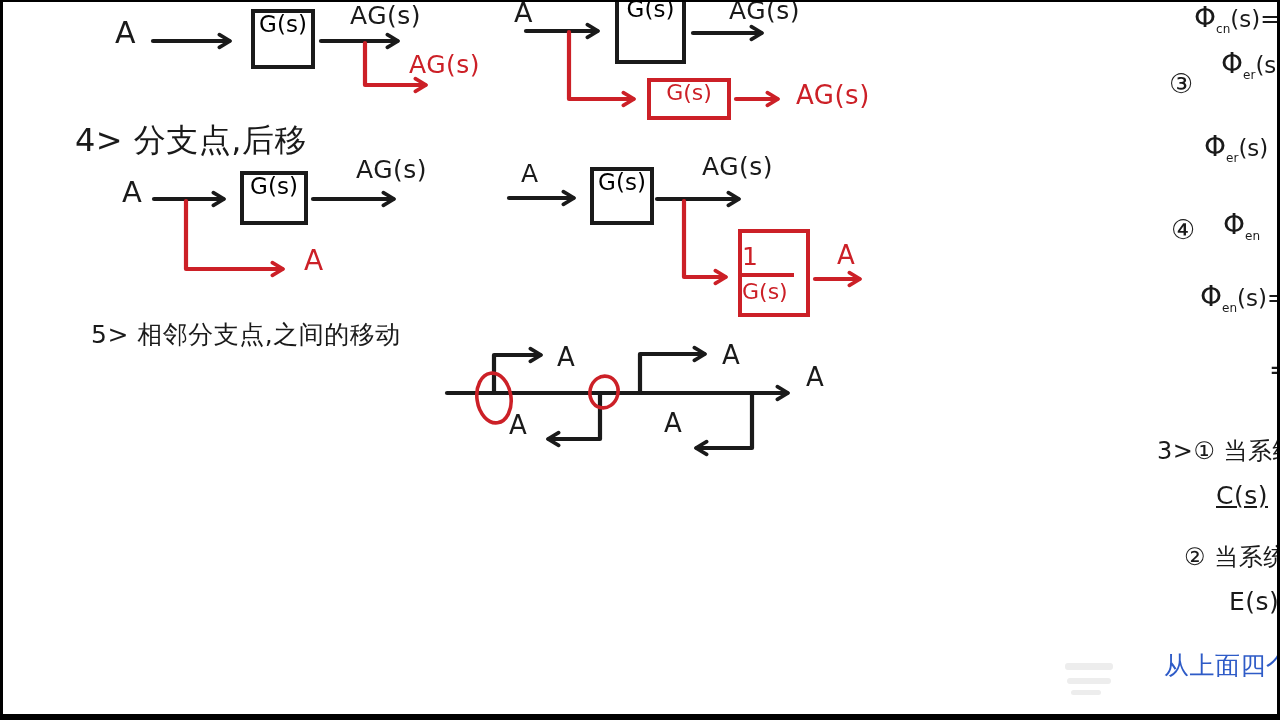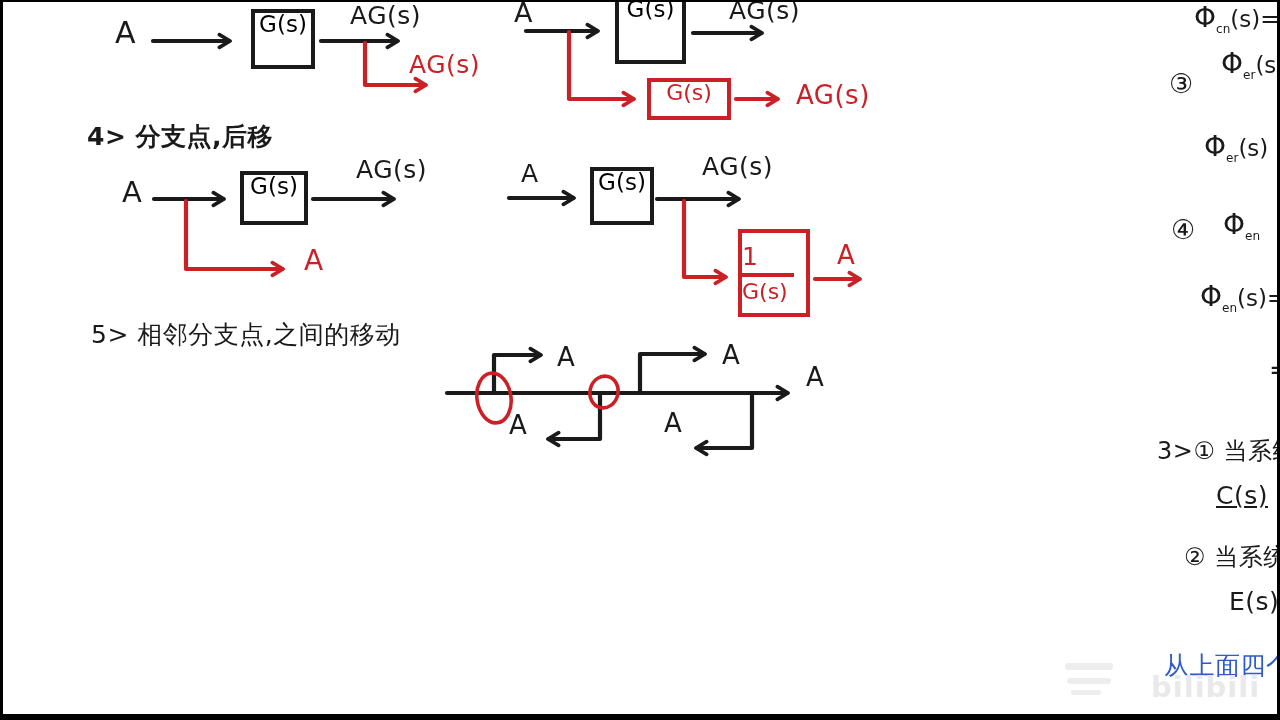--- a/index.html
+++ b/index.html
@@ -108,21 +108,21 @@
     </div>
 
     <span class="lbl" style="left:112px;top:16px;font-size:30px;">A</span>
     <span class="lbl" style="left:347px;top:1px;font-size:25px;">AG(s)</span>
     <span class="lbl red" style="left:406px;top:50px;font-size:25px;">AG(s)</span>
 
     <span class="lbl" style="left:511px;top:-3px;font-size:27px;">A</span>
     <span class="lbl" style="left:726px;top:-4px;font-size:25px;">AG(s)</span>
     <span class="lbl red" style="left:793px;top:80px;font-size:26px;">AG(s)</span>
 
-    <span class="lbl" style="left:84px;top:122px;font-size:25px;font-weight:bold;">4&gt; 分支点,后移</span>
+    <span class="lbl" style="left:72px;top:122px;font-size:32px;">4&gt; 分支点,后移</span>
 
     <span class="lbl" style="left:119px;top:176px;font-size:29px;">A</span>
     <span class="lbl" style="left:353px;top:155px;font-size:25px;">AG(s)</span>
     <span class="lbl red" style="left:301px;top:245px;font-size:28px;">A</span>
 
     <span class="lbl" style="left:518px;top:159px;font-size:25px;">A</span>
     <span class="lbl" style="left:699px;top:152px;font-size:25px;">AG(s)</span>
     <span class="lbl red" style="left:834px;top:240px;font-size:26px;">A</span>
 
     <span class="lbl" style="left:88px;top:320px;font-size:25px;">5&gt; 相邻分支点,之间的移动</span>
@@ -160,16 +160,15 @@
     <span class="lbl" style="left:1154px;top:437px;font-size:24px;">3&gt;① 当系统</span>
     <span class="lbl" style="left:1213px;top:481px;font-size:25px;text-decoration:underline;">C(s)</span>
     <span class="lbl" style="left:1181px;top:543px;font-size:24px;">② 当系统</span>
     <span class="lbl" style="left:1226px;top:587px;font-size:25px;">E(s)</span>
 
     <span class="lbl blue" style="left:1161px;top:651px;font-size:25px;">从上面四个</span>
 
     <div class="wm-bar" style="left:1062px;top:661px;width:48px;height:7px;"></div>
     <div class="wm-bar" style="left:1064px;top:676px;width:44px;height:6px;"></div>
     <div class="wm-bar" style="left:1068px;top:688px;width:30px;height:5px;"></div>
-    <span class="wm-text" style="left:1148px;top:668px;font-size:29px;">bilibili</span>
 
   </div>
 </div>
 
 </body></html>

